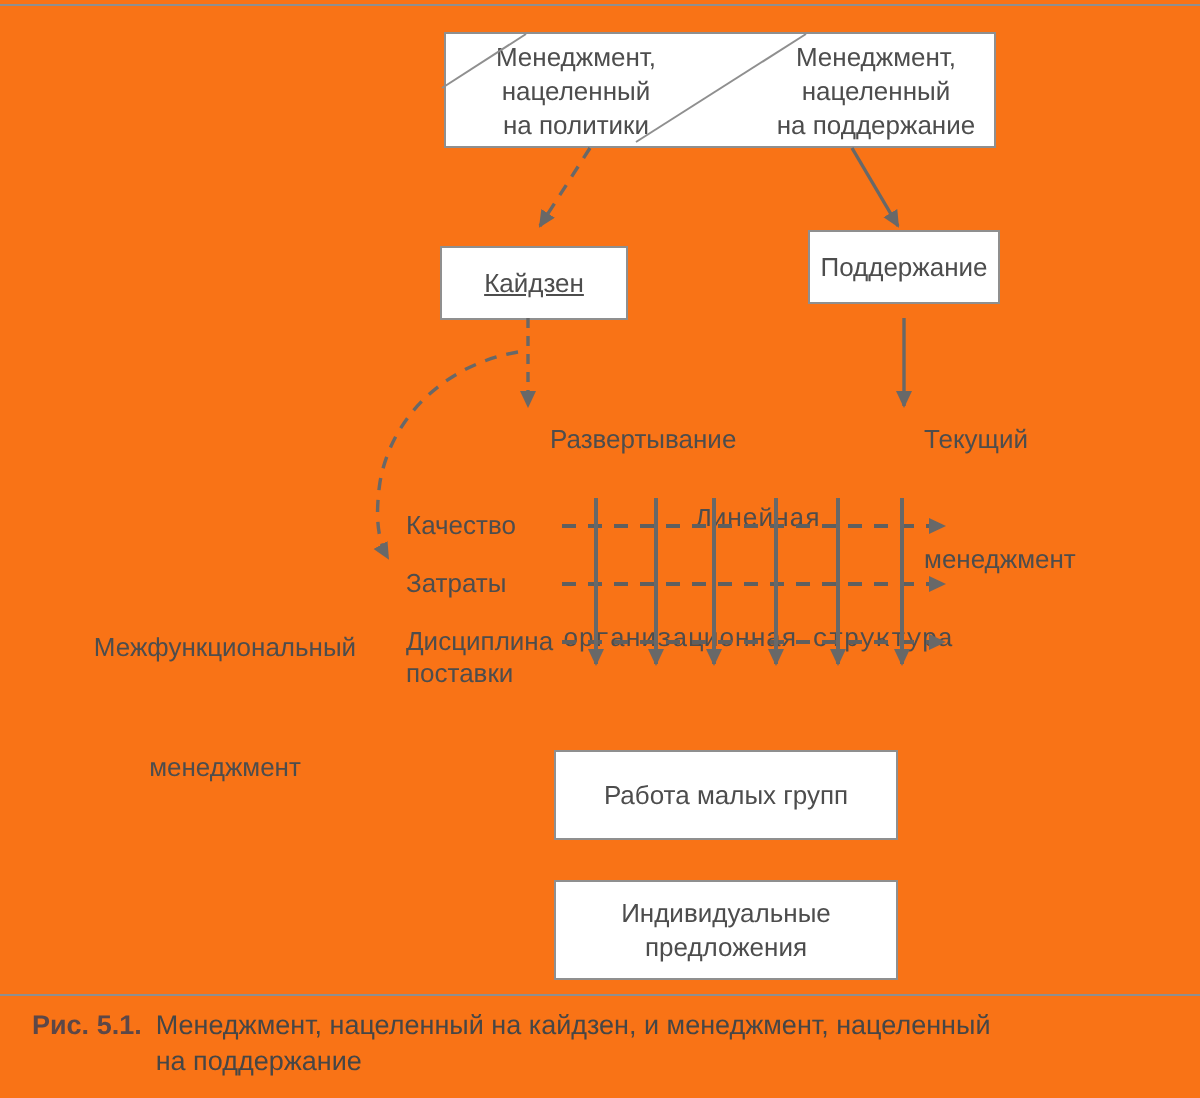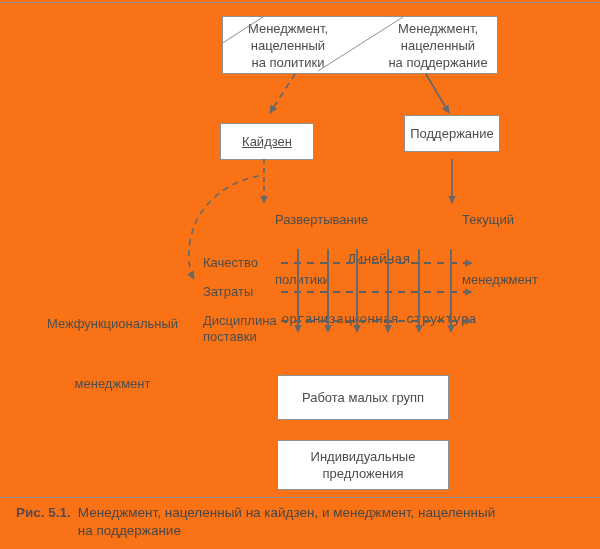--- a/index.html
+++ b/index.html
@@ -70,21 +70,20 @@
     <span>Работа малых групп</span>
   </div>
 
   <div class="box suggestions-box">
     <span>Индивидуальные</span>
     <span>предложения</span>
   </div>
 
   <div class="lbl policy-label">
     <span class="ln">Развертывание</span>
-    <span class="ln">политики</span>
   </div>
 
   <div class="lbl current-label">
     <span class="ln">Текущий</span>
     <span class="ln">менеджмент</span>
   </div>
 
   <div class="lbl line-org-label">
     <span class="ln">Линейная</span>
     <span class="ln">организационная структура</span>

